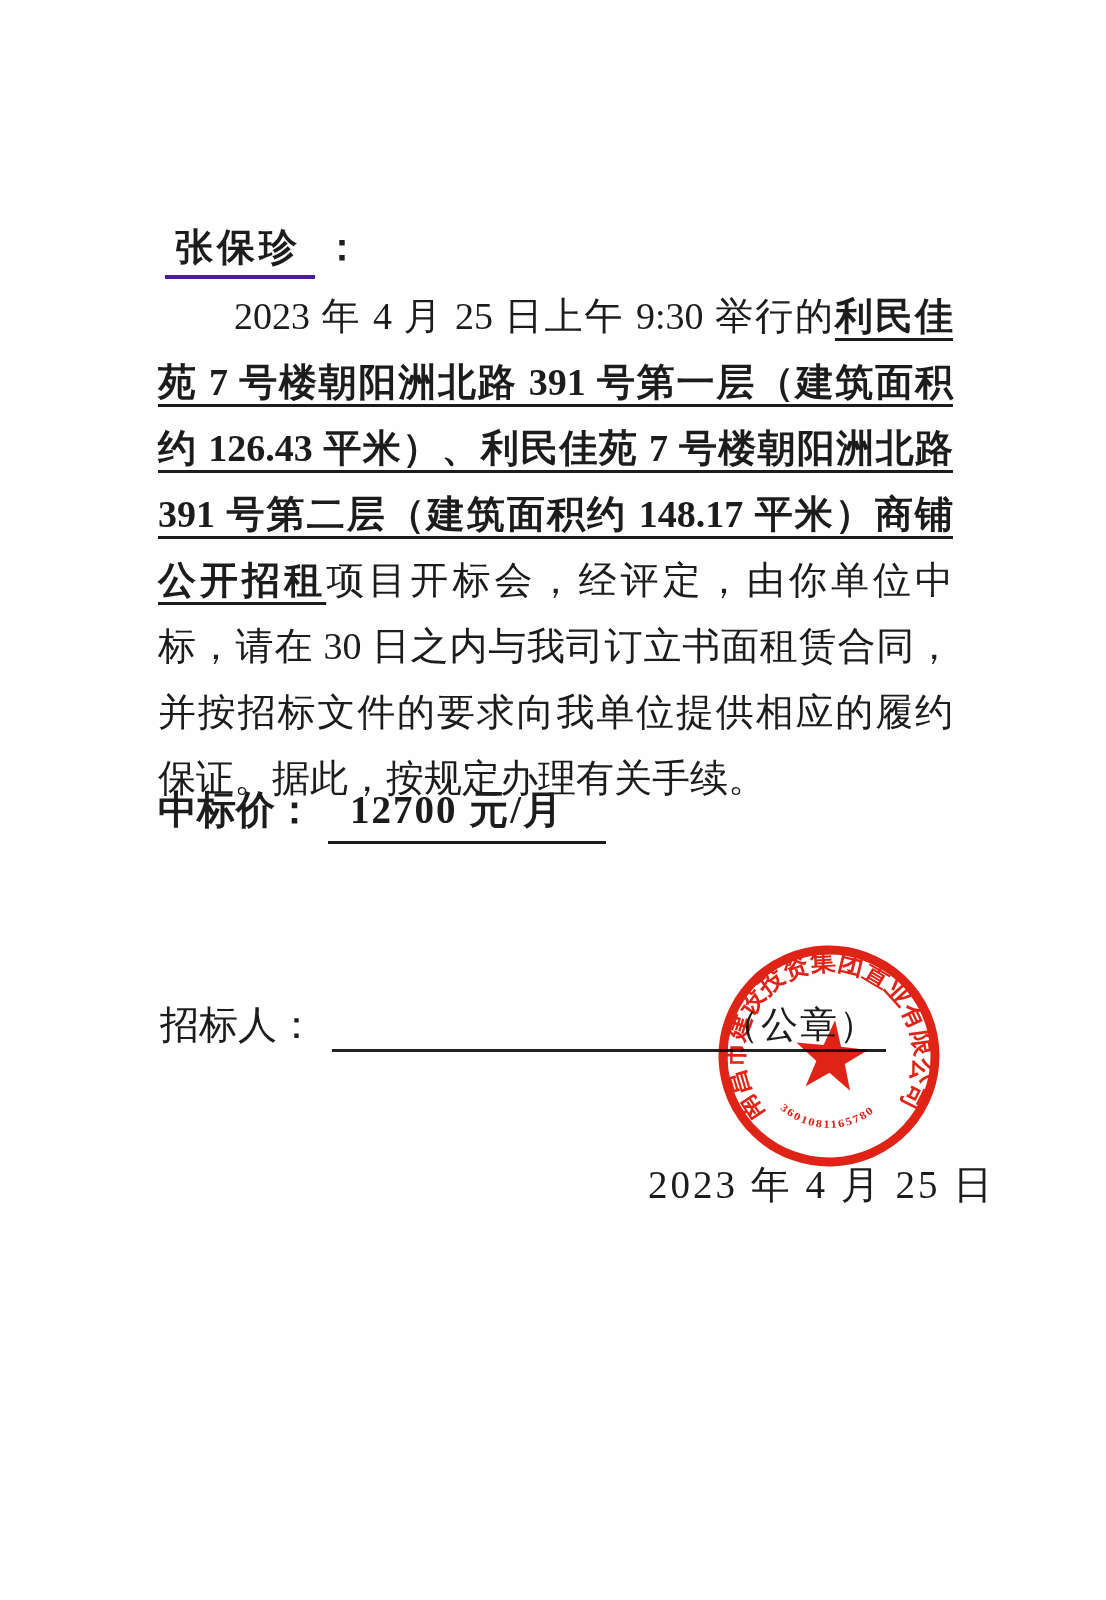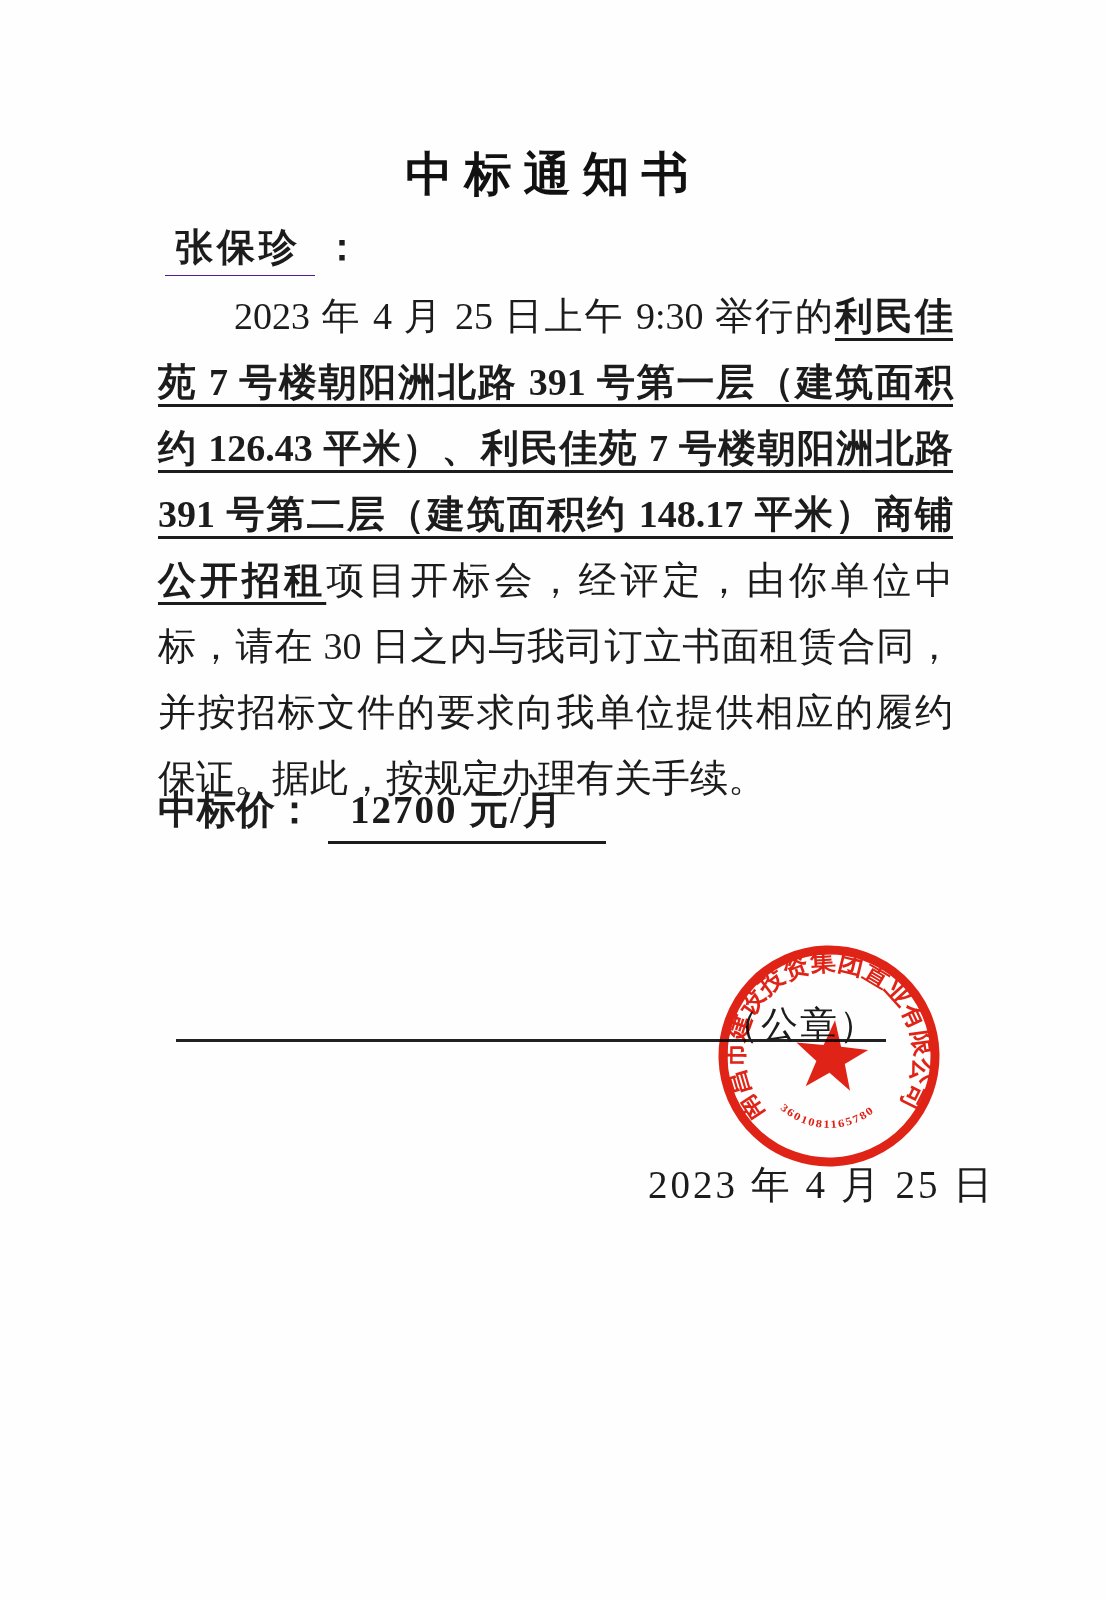--- a/index.html
+++ b/index.html
@@ -26,21 +26,21 @@
   }
   .recipient-line {
     position: absolute;
     top: 222px; left: 165px;
     font-size: 38px;
     font-weight: bold;
   }
   .recipient-name {
     display: inline-block;
     padding: 0 14px 2px 10px;
-    border-bottom: 1px solid #4c1d95;
+    border-bottom: 4px solid #4c1d95;
     letter-spacing: 4px;
   }
   .recipient-colon { display: inline-block; margin-left: 8px; }
   .notice-body {
     position: absolute;
     top: 283px; left: 158px;
     width: 795px;
     font-size: 38px;
     line-height: 66px;
     text-align: justify;
@@ -108,33 +108,33 @@
     top: 1158px; left: 648px;
     font-size: 39px;
     letter-spacing: 3px;
   }
 </style>
 </head>
 <body>
 
 <div class="page">
 
-  <div class="title">中标通知书</div>
 
   <div class="recipient-line">
     <span class="recipient-name">张保珍</span><span class="recipient-colon">：</span>
   </div>
 
   <div class="notice-body"><span>2023 年 4 月 25 日上午 9:30 举行的</span><span class="run-bold-underline">利民佳苑 7 号楼朝阳洲北路 391 号第一层（建筑面积约 126.43 平米）、利民佳苑 7 号楼朝阳洲北路 391 号第二层（建筑面积约 148.17 平米）商铺公开招租</span><span>项目开标会，经评定，由你单位中标，请在 30 日之内与我司订立书面租赁合同，并按招标文件的要求向我单位提供相应的履约保证。据此，按规定办理有关手续。</span></div>
 
   <div class="price-line">
     <span>中标价：</span><span class="price-value">12700 元/月</span>
   </div>
 
   <div class="tenderer-line">
+    <span class="tenderer-label">招标人：</span>
     <span class="tenderer-underline"></span>
   </div>
 
   <div class="seal-note">（公章）</div>
 
   <div class="stamp">
     <svg width="240" height="240" viewBox="0 0 240 240">
       <circle cx="120" cy="120" r="106" fill="none" stroke="var(--stamp-color, #e02417)" stroke-width="9"></circle>
       <defs>
         <path id="companyArc" d="M 54.1 175.3 A 86 86 0 1 1 185.9 175.3" fill="none"></path>

